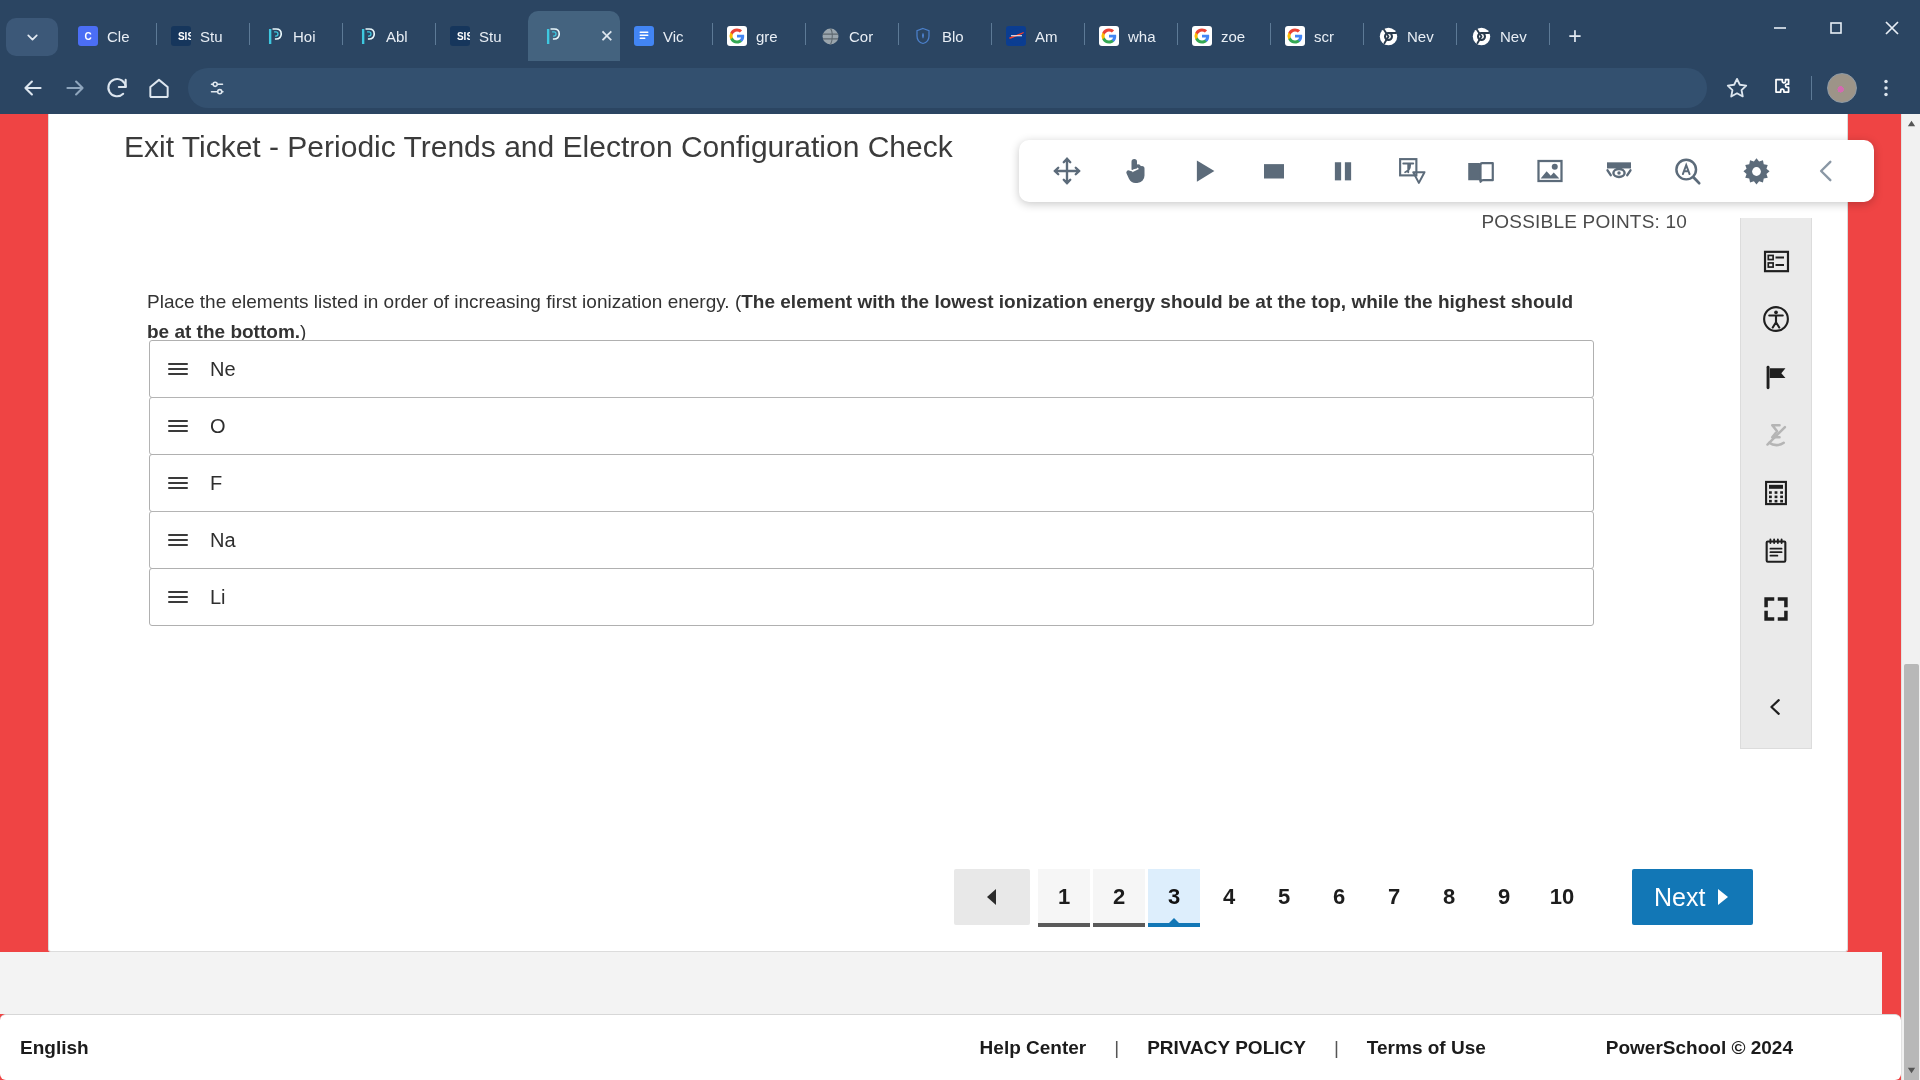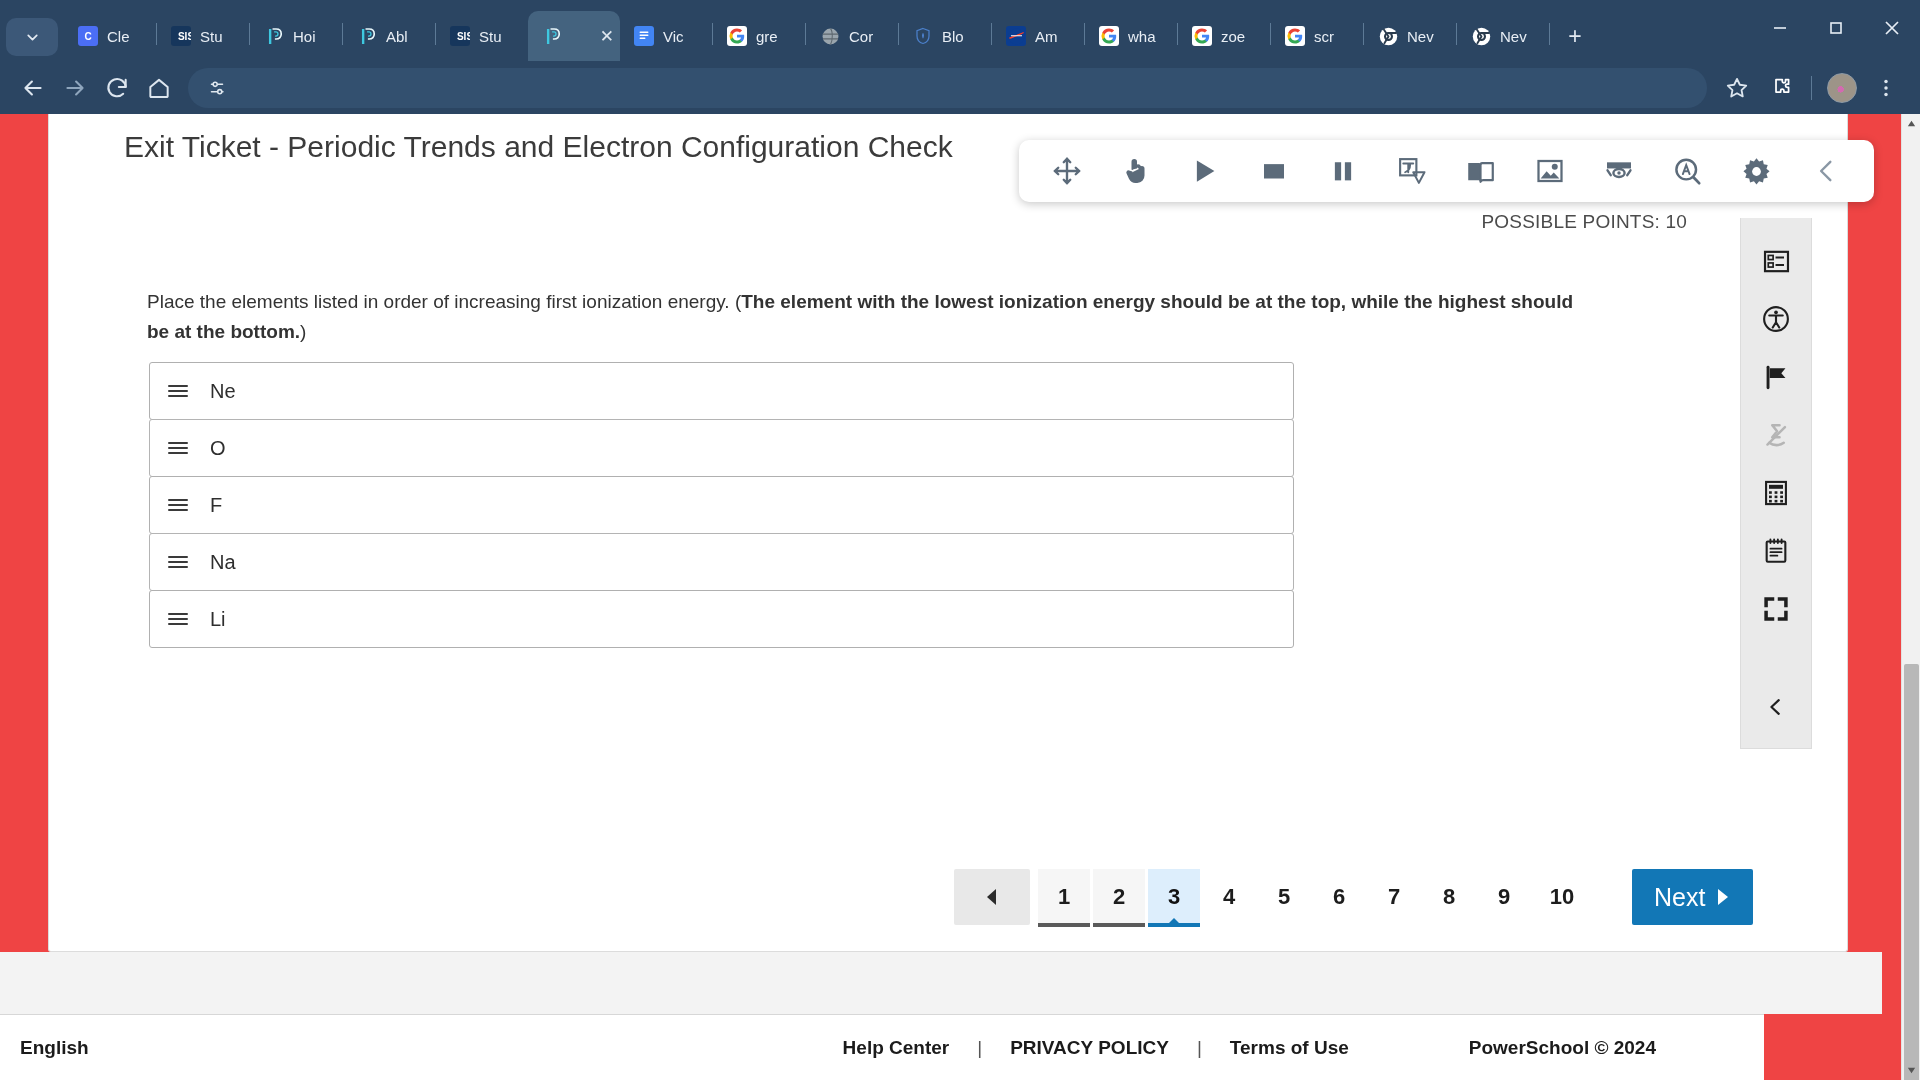--- a/index.html
+++ b/index.html
@@ -159,22 +159,22 @@
     width: 1432px;
     font-size: 19px;
     line-height: 30px;
     color: #333;
     margin-top: 45px;
   }
   .q-text b { font-weight: bold; }
 
   .sortlist {
     position: absolute;
-    left: 100px; top: 248px;
-    width: 1145px;
+    left: 100px; top: 226px;
+    width: 1445px;
   }
   .sort-item {
     height: 58px;
     border: 1px solid #b4b4b4;
     border-radius: 3px;
     display: flex; align-items: center;
     margin-bottom: -1px;
     background: #fff;
     position: relative;
   }
@@ -278,26 +278,27 @@
     flex: 1;
     height: 56px;
     display: flex; align-items: center; justify-content: center;
     color: #5c6b7a;
   }
 
   
   .footer {
     position: absolute;
     left: 0; bottom: 0;
-    width: 1764px; height: 66px;
+    width: 1901px; height: 66px;
     background: #fff;
     border-top: 1px solid #d7d7d7;
     display: flex; align-items: center;
     font-size: 19px;
     color: #1b1b1b;
+    border-radius: 6px;
   }
   .footer .lang { margin-left: 20px; font-weight: bold; }
   .footer .links { margin-left: auto; display: flex; align-items: center; gap: 28px; font-weight: bold;}
   .footer .links .bar { color: #555; font-weight: normal; }
   .footer .copy { margin-left: 120px; margin-right: 108px; font-weight: bold; }
 
   .page-bg {
     position: absolute; left:0; top: 838px; right:19px; bottom: 66px;
     background: #f3f3f3;
   }

